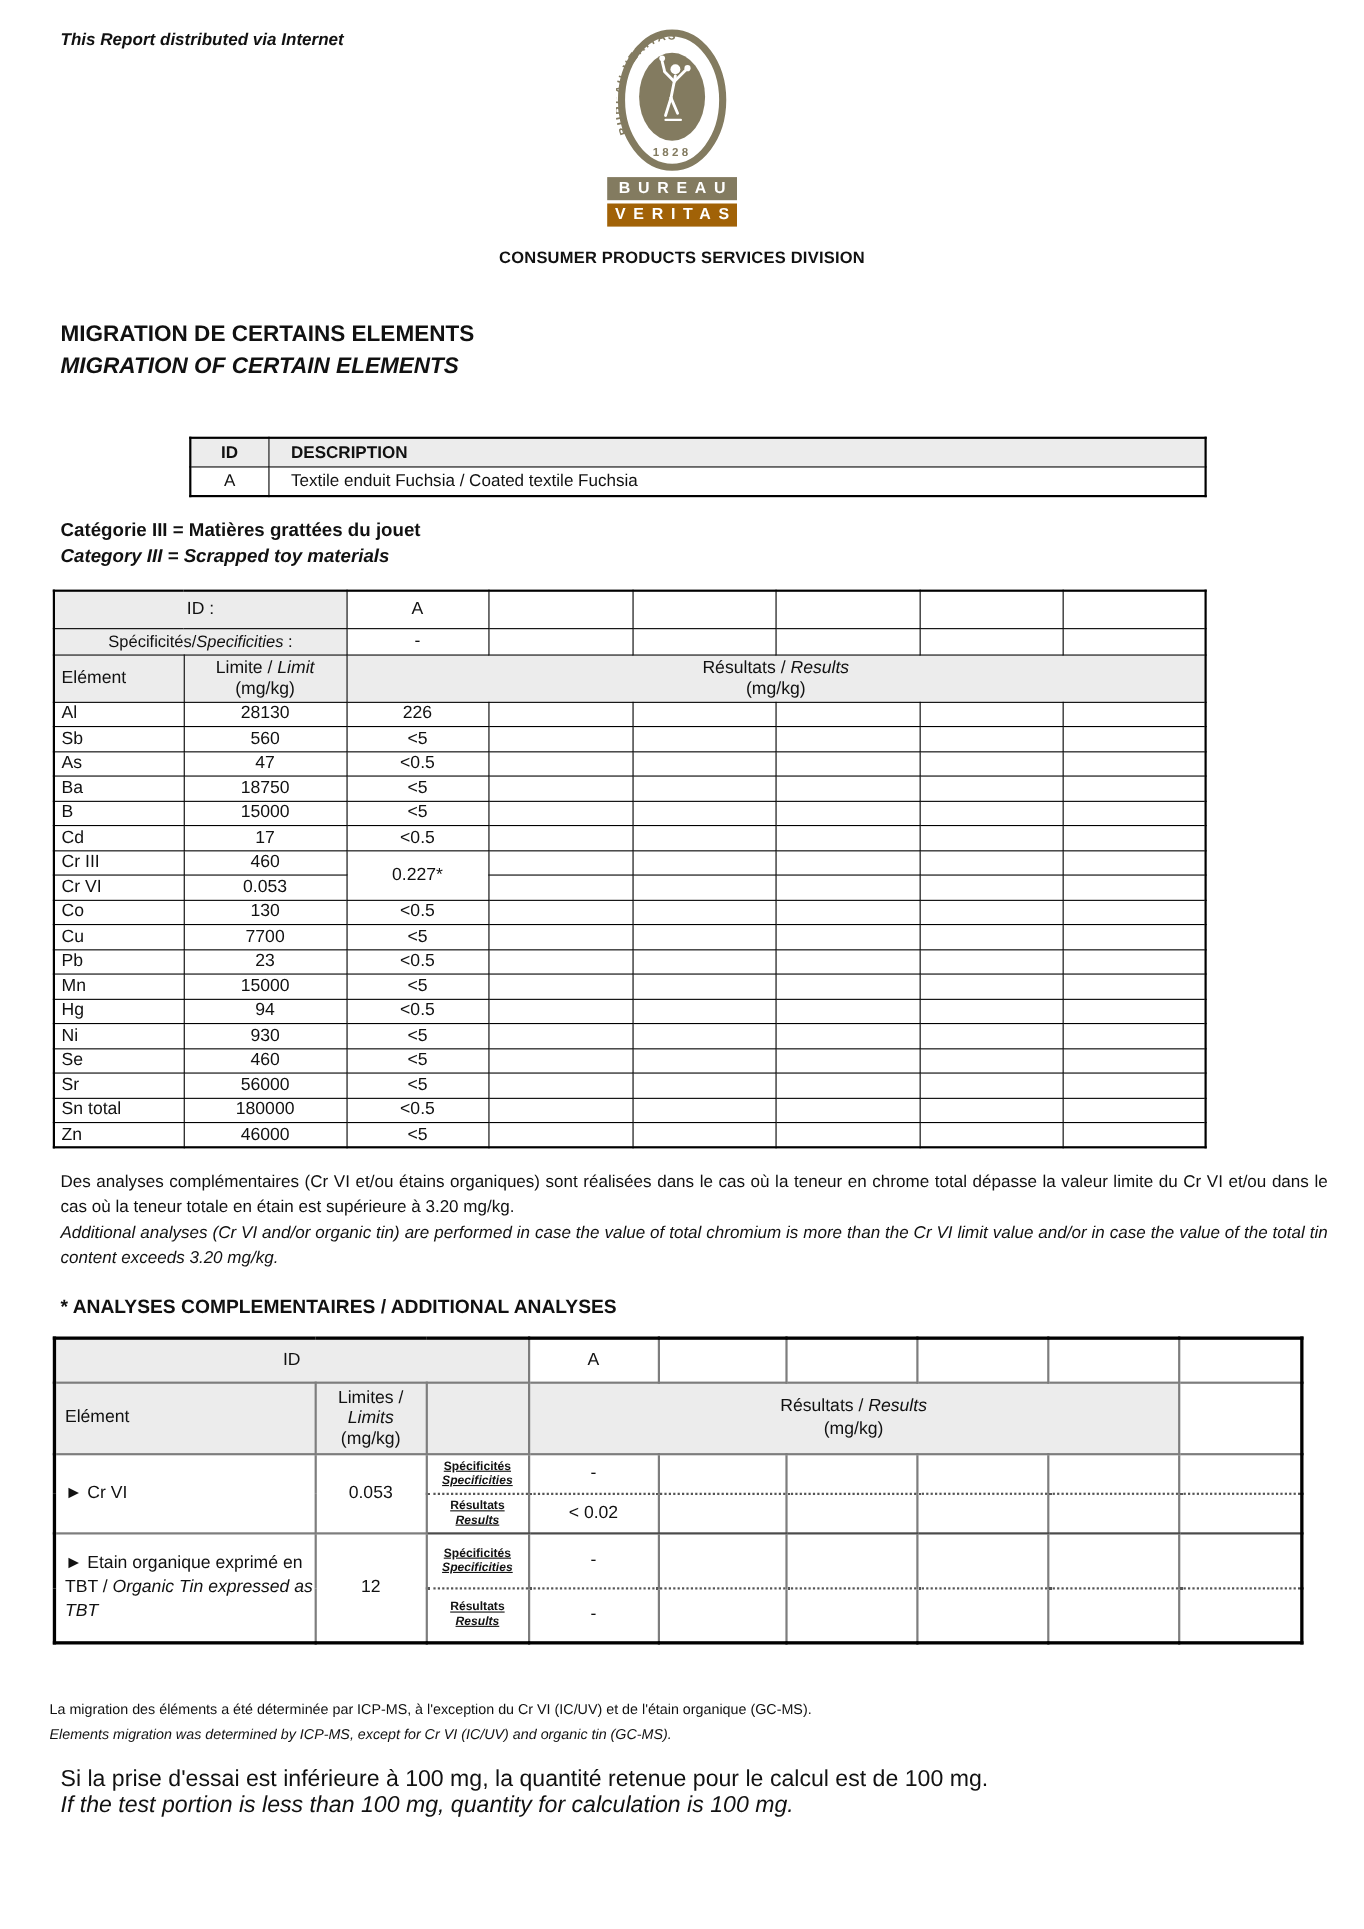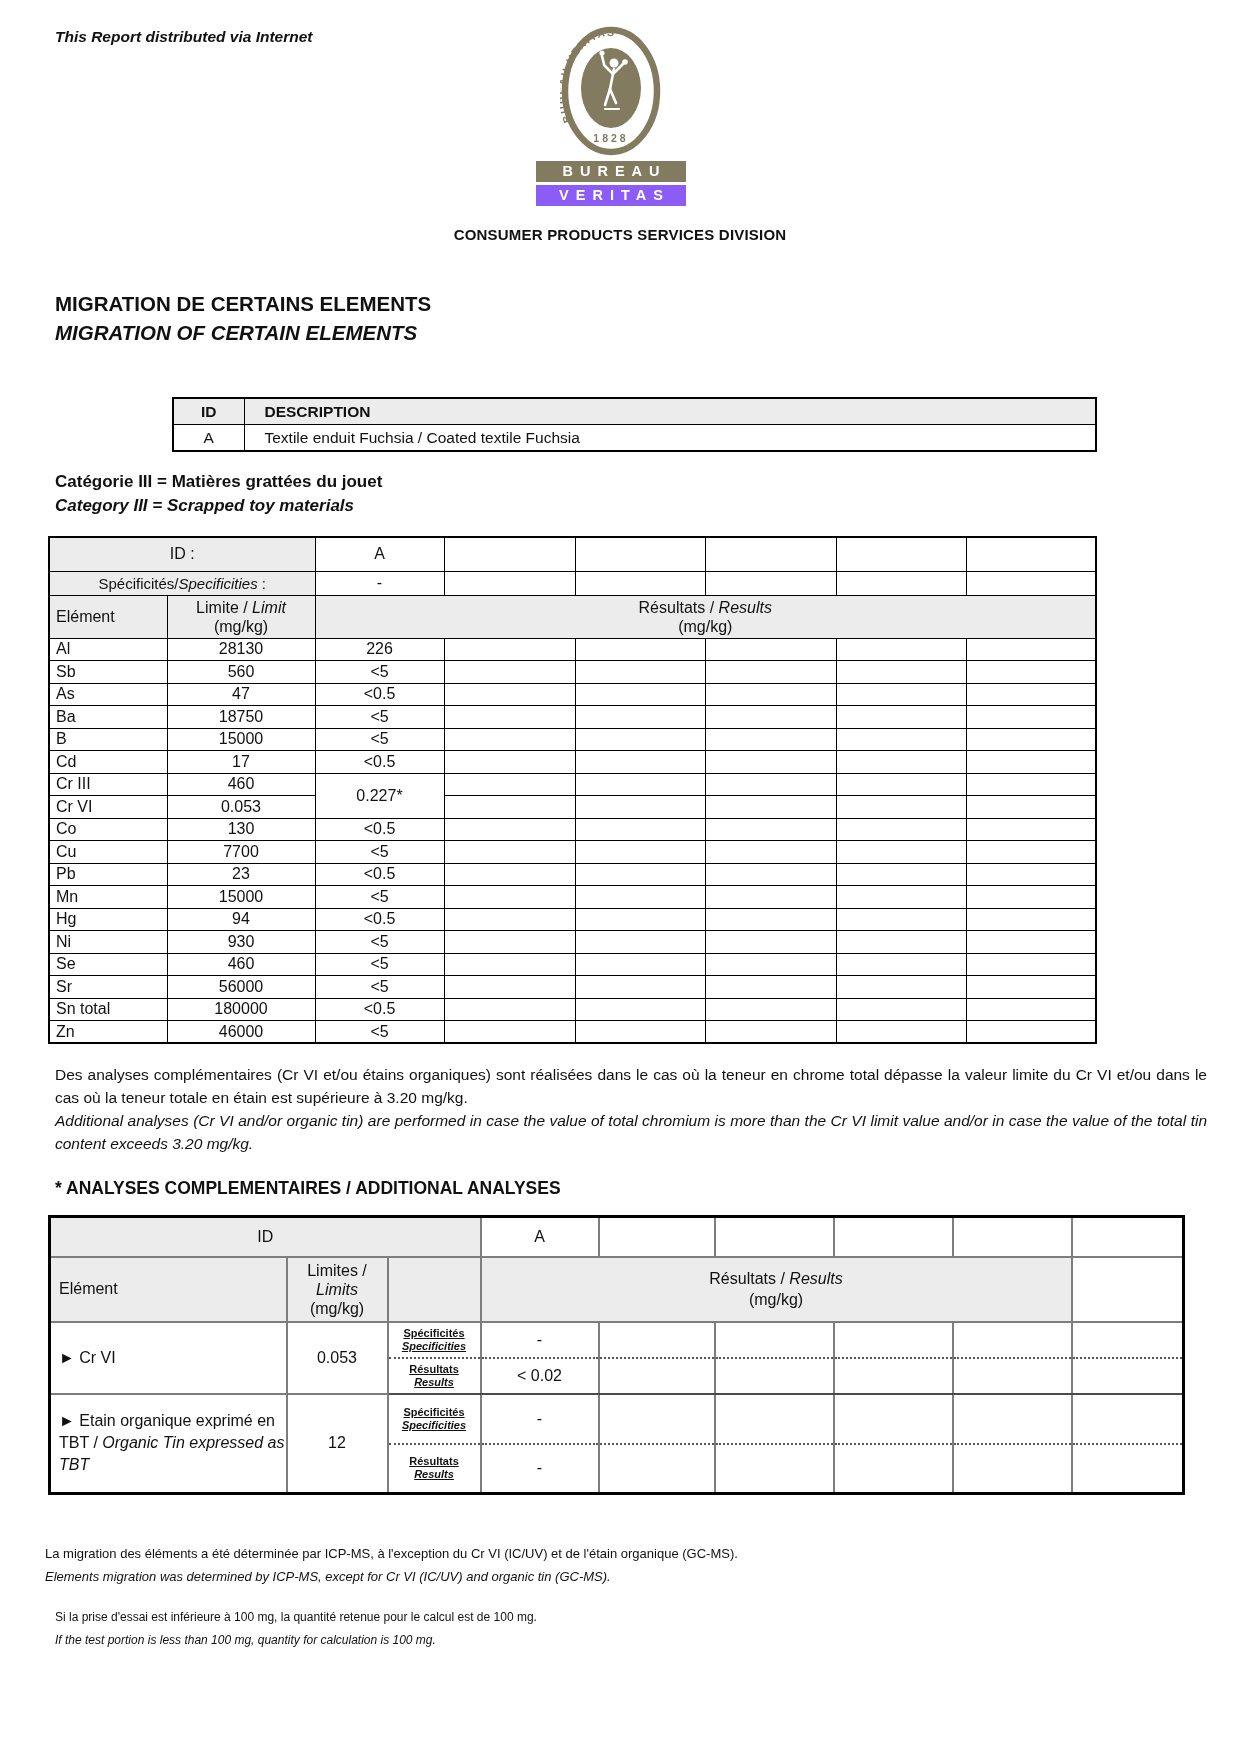--- a/index.html
+++ b/index.html
@@ -6,25 +6,25 @@
   .page{position:relative;width:1240px;height:1754px;background:#fff;overflow:hidden;
         font-family:"Liberation Sans",sans-serif;color:#111;}
   .abs{position:absolute;}
   .i{font-style:italic;}
   .b{font-weight:bold;}
 
   
   .dist-note{left:55px;top:28px;font-size:15.5px;font-weight:bold;font-style:italic;}
   .hdr-right{right:77px;top:30px;text-align:right;font-size:17.5px;line-height:23.5px;}
   .logo-wrap{left:533px;top:26px;width:156px;display:flex;flex-direction:column;align-items:center;}
-  .logo-bars{width:150px;margin-top:5px;}
+  .logo-bars{width:118px;margin-top:5px;}
   .logo-bar{height:21px;line-height:21px;text-align:center;color:#fff;font-weight:bold;
             font-size:14.5px;letter-spacing:7px;padding-left:7px;box-sizing:border-box;}
   .bar-bureau{background:#837b60;margin-bottom:3px;}
-  .bar-veritas{background:#8b5cf6;}
+  .bar-veritas{background:#a16207;}
   .division{left:0;top:226px;width:1240px;text-align:center;font-size:15px;font-weight:bold;letter-spacing:.2px;}
 
   
   .sec-title{left:55px;top:290px;font-weight:bold;line-height:28.5px;}
   .sec-title .l1{font-size:19.5px;}
   .sec-title .l2{font-size:20.5px;}
   .arr{font-size:15px;}
 
   
   table{border-collapse:collapse;table-layout:fixed;}
@@ -55,21 +55,21 @@
   .t2 td{border:2px solid #7d7d7d;font-size:16px;}
   .t2 .el{padding-left:8px;text-align:left;line-height:22px;}
   .t2 .sub{font-size:11px;font-weight:bold;text-align:center;line-height:13px;}
   .t2 .sub span{text-decoration:underline;}
   .t2 .dt{border-bottom:2px dotted #555;}
   .t2 .db{border-top:2px dotted #555;}
   .t2 .blk{border-bottom:2.6px solid #4a4a4a;}
 
   
   .foot1{left:45px;top:1530px;font-size:13px;line-height:23px;margin-top:12px;}
-  .foot2{left:55px;top:1606px;font-size:12px;line-height:23px;}
+  .foot2{left:55px;top:1606px;font-size:21px;line-height:23px;}
 
   .cat{left:55px;top:470px;font-size:17px;font-weight:bold;line-height:23.5px;}
 </style>
 </head>
 <body>
 
 <div class="page">
 
   <div class="abs dist-note">This Report distributed via Internet</div>
 

